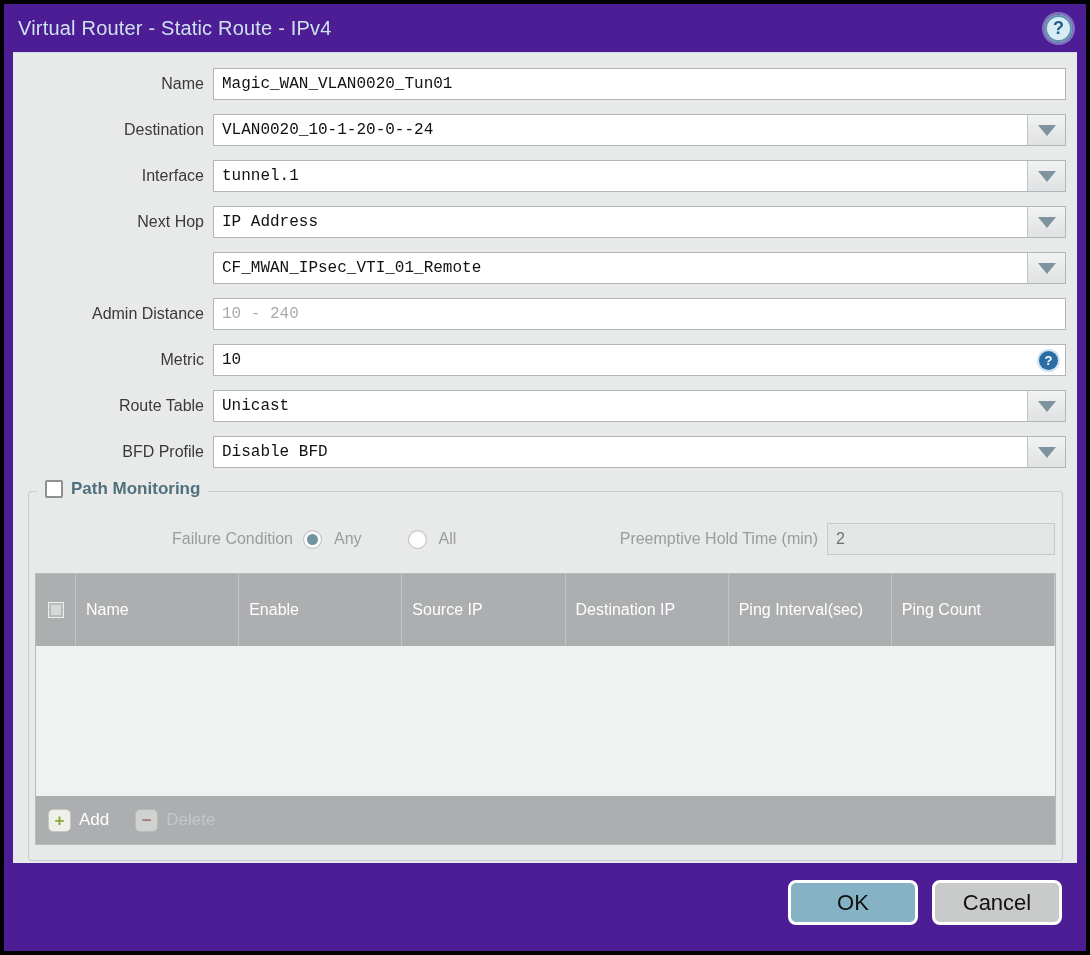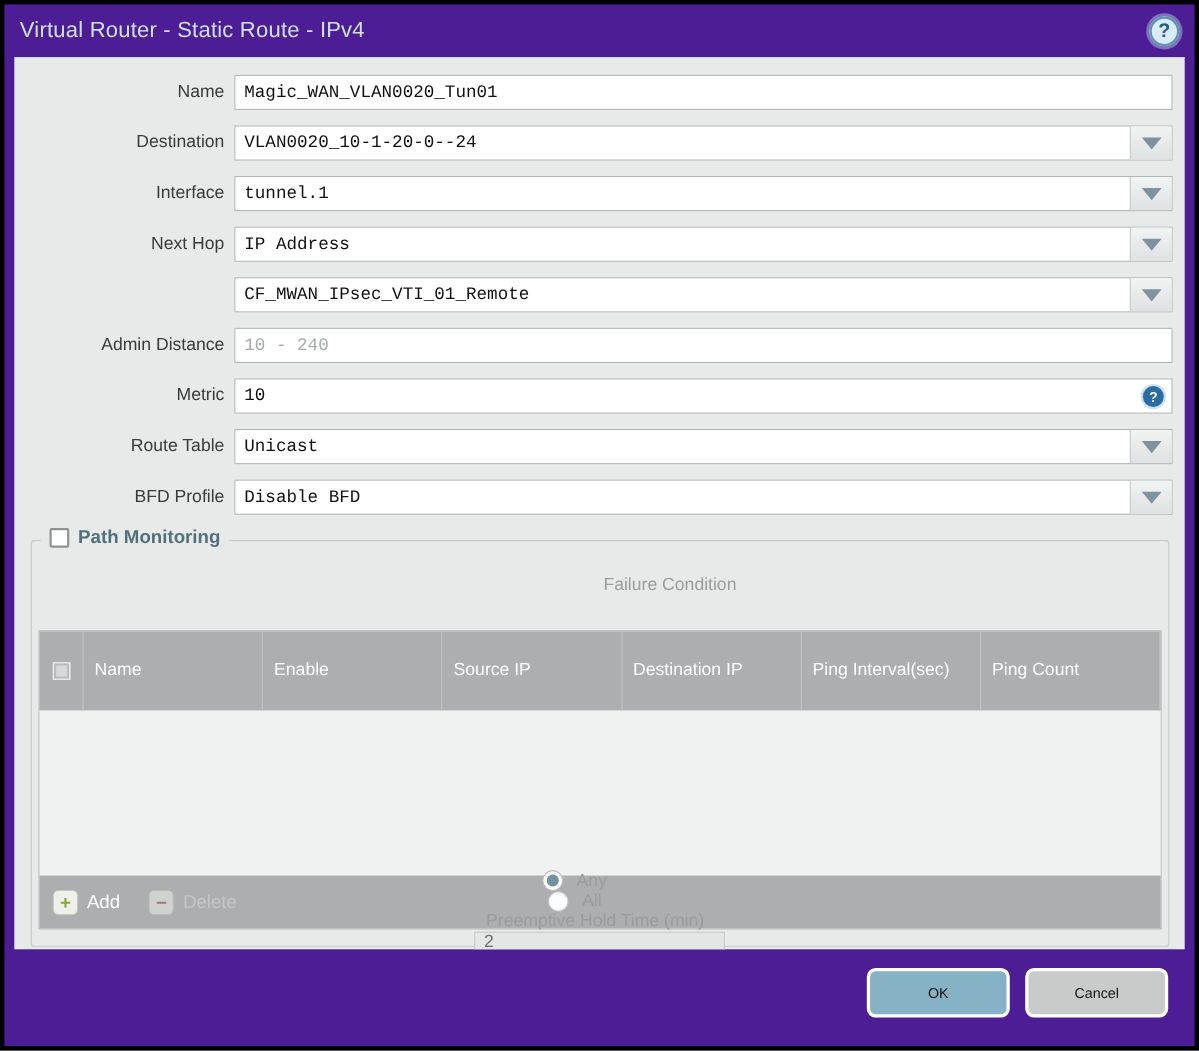--- a/index.html
+++ b/index.html
@@ -106,21 +106,21 @@
   .checkbox {
     width:18px; height:18px;
     background:#fff; border:2px solid #8e9192; border-radius:2px;
   }
   .pm-legend .pm-title {
     font-size:17px; font-weight:bold; color:#50707e;
   }
 
   .pm-cond-row {
     display:flex; align-items:center; height:32px;
-    color:#9a9c9d; font-size:16px;flex-direction:column;
+    color:#9a9c9d; font-size:16px;
   }
   .pm-cond-row .cond-lbl {
     width:268px; flex:0 0 268px; text-align:right; padding-right:10px;
     white-space:nowrap;
   }
   .radio {
     width:19px; height:19px; border-radius:50%;
     background:#fdfdfd; border:1px solid #bcbebf;
     display:flex; align-items:center; justify-content:center;
     box-shadow:inset 0 1px 2px rgba(0,0,0,0.08);
@@ -180,21 +180,21 @@
   
   .dlg-footer {
     flex:1;
     display:flex; justify-content:flex-end; align-items:flex-start;
     gap:14px; padding:17px 24px 0 0;
   }
   .btn {
     width:130px; height:45px;
     border:3px solid #fff; border-radius:8px;
     font-family:"Liberation Sans", sans-serif;
-    font-size:13px; color:#101010;
+    font-size:22px; color:#101010;
     display:flex; align-items:center; justify-content:center;
     cursor:pointer;
   }
   .btn-ok { background:#85b2c4; }
   .btn-cancel { background:#c9cbca; }
 </style>
 </head>
 <body>
 
 <div class="screen">

